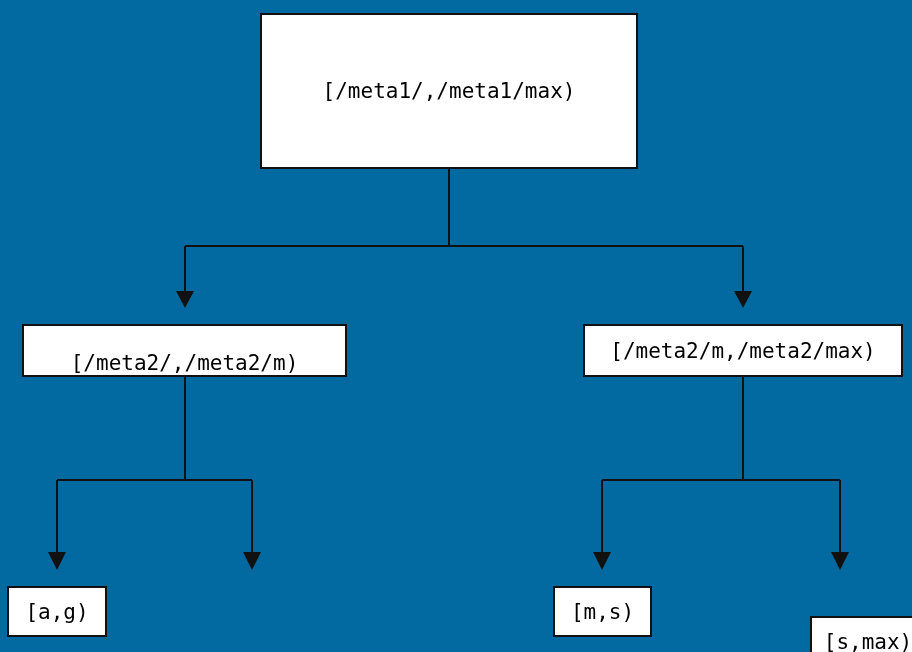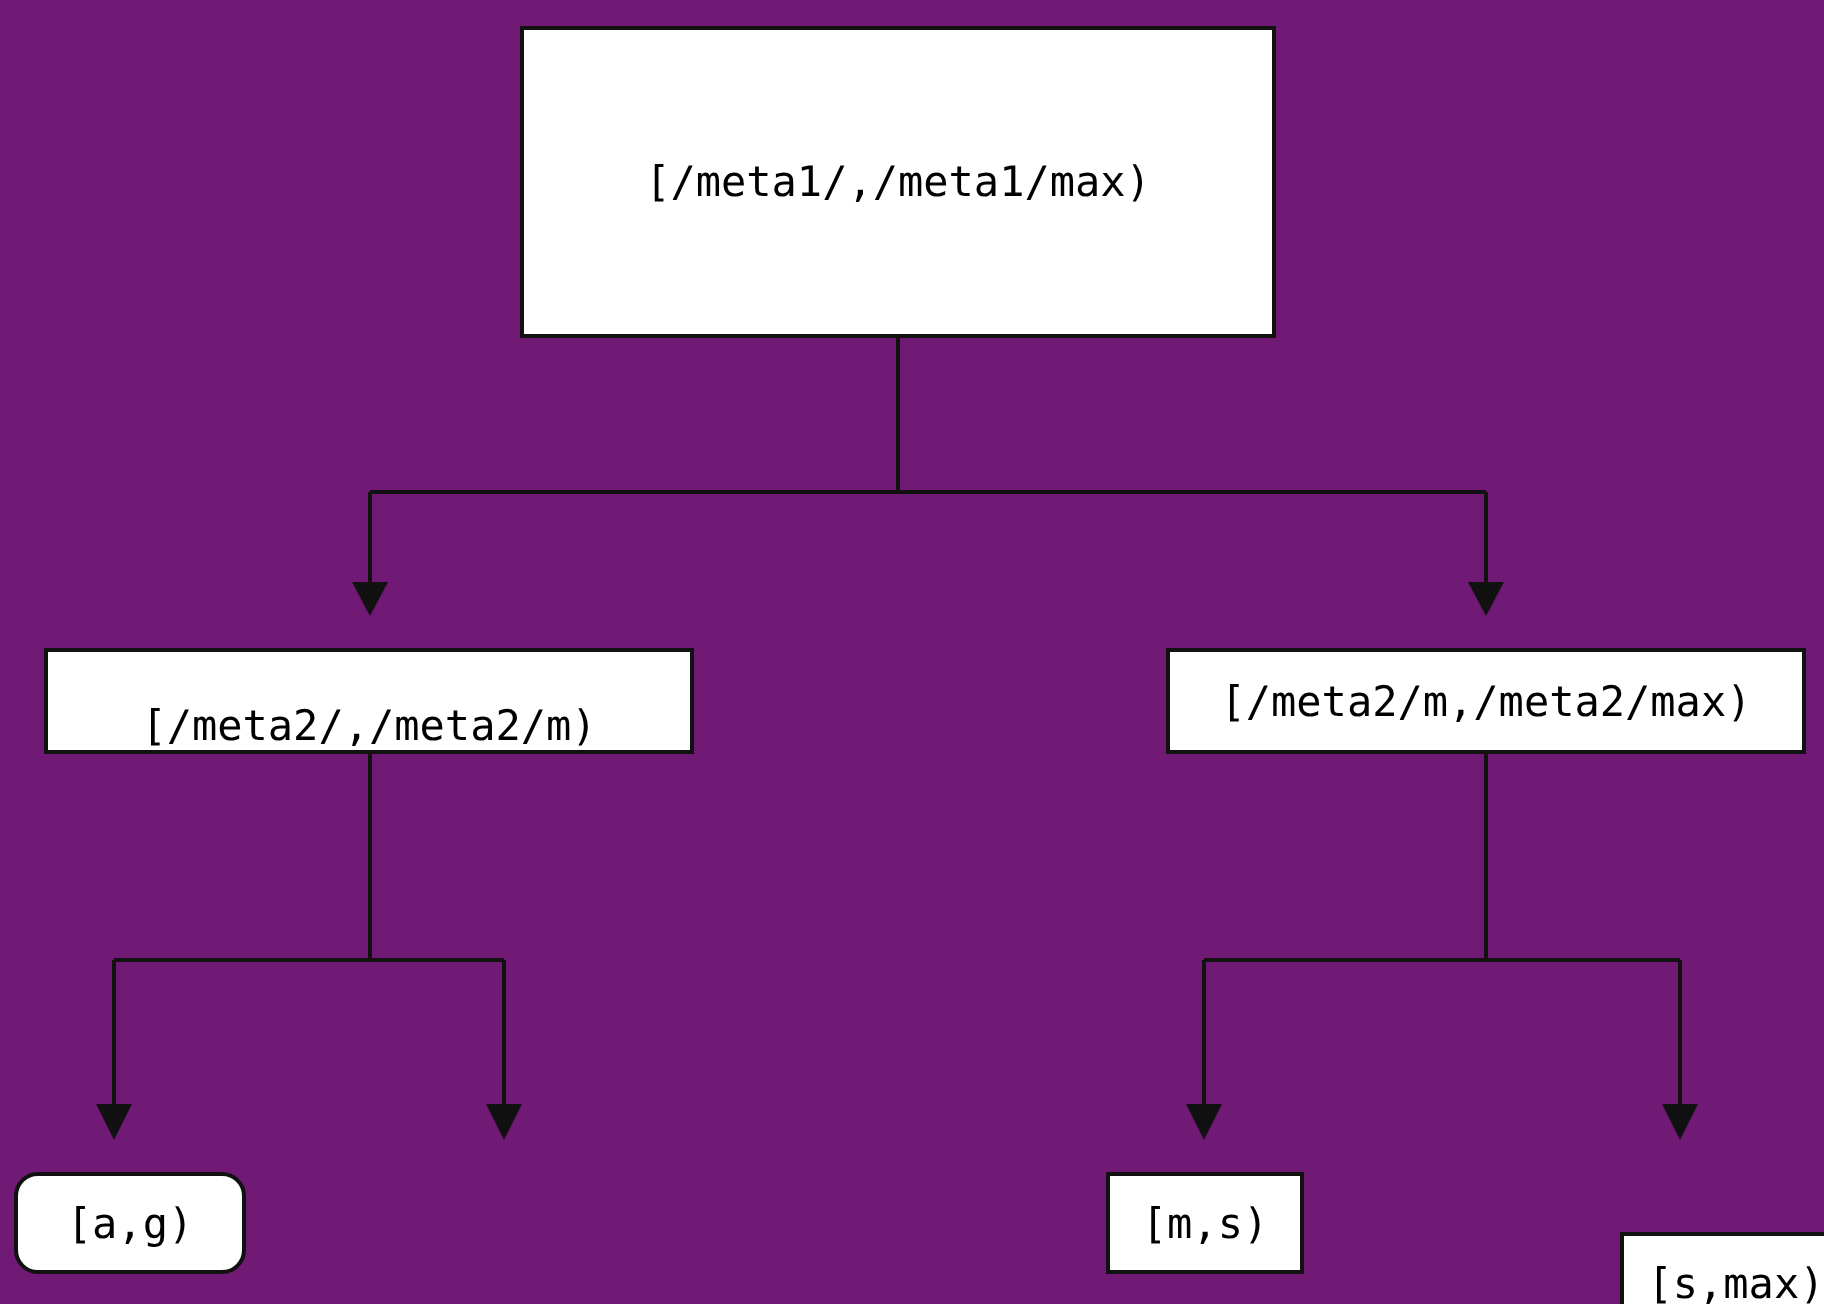--- a/index.html
+++ b/index.html
@@ -4,21 +4,21 @@
 <style>
   html, body {
     margin: 0;
     padding: 0;
     background: #ffffff;
   }
   .canvas {
     position: relative;
     width: 912px;
     height: 652px;
-    background: #701a75;
+    background: #0369a1;
     font-family: "DejaVu Sans Mono", "Liberation Mono", monospace;
     overflow: hidden;
   }
   .edges-layer {
     position: absolute;
     left: 0;
     top: 0;
     width: 912px;
     height: 652px;
   }
@@ -31,21 +31,21 @@
     align-items: center;
     justify-content: center;
     color: #000000;
     font-size: 21px;
     letter-spacing: 0px;
     white-space: nowrap;
   }
   .node-root   { left: 260px; top: 13px;  width: 378px; height: 156px; }
   .node-l2a    { left: 22px;  top: 324px; width: 325px; height: 53px; align-items: flex-end; }
   .node-l2b    { left: 583px; top: 324px; width: 320px; height: 53px; }
-  .node-leaf1  { left: 7px;   top: 586px; width: 116px; height: 51px; border-radius: 12px; }
+  .node-leaf1  { left: 7px;   top: 586px; width: 100px; height: 51px; }
   .node-leaf2  { left: 203px; top: 586px; width: 99px;  height: 51px; }
   .node-leaf3  { left: 553px; top: 586px; width: 99px;  height: 51px; }
   .node-leaf4  { left: 778px; top: 616px; width: 116px; height: 51px; margin-left: 32px; }
 </style>
 </head>
 <body>
 
 <div class="canvas">
 
   <svg class="edges-layer" width="912" height="652" viewBox="0 0 912 652" fill="none" stroke="#111111" stroke-width="2">

